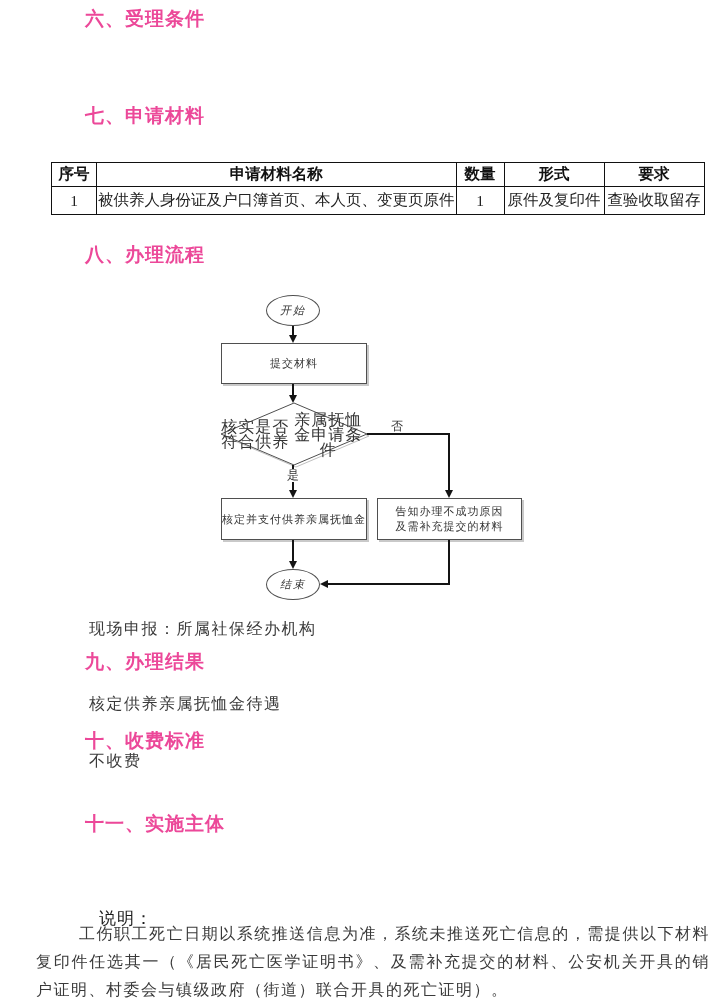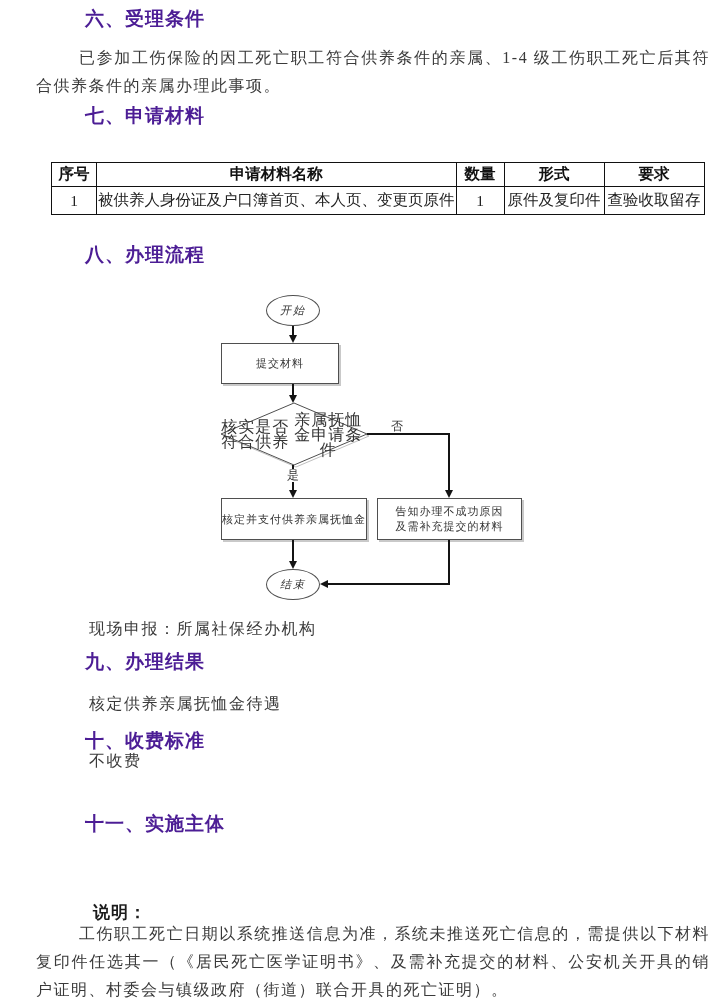--- a/index.html
+++ b/index.html
@@ -5,34 +5,34 @@
   html,body{margin:0;padding:0;}
   body{
     width:728px;height:1008px;background:#ffffff;position:relative;
     font-family:"Liberation Serif", serif;color:#3a3a3a;
     -webkit-font-smoothing:antialiased;
   }
   .page{position:absolute;left:0;top:0;width:728px;height:1008px;background:#fff;overflow:hidden;}
   .h{
     position:absolute;left:85px;margin:0;
     font-family:"Liberation Sans", sans-serif;font-weight:700;
-    font-size:19px;line-height:20px;color:#4c1d95;white-space:nowrap;letter-spacing:1px;
+    font-size:19px;line-height:20px;color:#ec4899;white-space:nowrap;letter-spacing:1px;
   }
   .para{
     position:absolute;left:36px;width:674px;margin:0;
     font-size:16px;line-height:28px;letter-spacing:1.5px;
     text-align:justify;text-indent:43px;color:#3a3a3a;
   }
   .body-line{
     position:absolute;left:85px;margin:4px;
     font-size:16px;line-height:18px;letter-spacing:1.5px;color:#3a3a3a;white-space:nowrap;
   }
   .note-h{
-    position:absolute;left:85px;margin:8px;
-    font-family:"Liberation Sans", sans-serif;font-weight:700;
+    position:absolute;left:85px;margin:14px;
+    font-family:"Liberation Sans", sans-serif;font-weight:400;
     font-size:17px;line-height:18px;color:#1c1c1c;letter-spacing:1px;white-space:nowrap;
   }
   
   .mat{
     position:absolute;left:51px;top:162px;border-collapse:collapse;table-layout:fixed;
   }
   .mat th,.mat td{
     border:1.5px solid #111;text-align:center;vertical-align:middle;padding:0 1px;overflow:hidden;white-space:nowrap;
   }
   .mat th{
@@ -68,21 +68,20 @@
   .fc-label{
     position:absolute;font-size:12px;color:#333;background:#fff;line-height:13px;padding:0 1px;
   }
 </style>
 </head>
 <body>
 
 <div class="page">
 
   <h2 class="h" style="top:9px">六、受理条件</h2>
-  <p class="para" style="top:44px">已参加工伤保险的因工死亡职工符合供养条件的亲属、1-4 级工伤职工死亡后其符合供养条件的亲属办理此事项。</p>
 
   <h2 class="h" style="top:106px">七、申请材料</h2>
 
   <table class="mat">
     <colgroup>
       <col style="width:45px">
         <col style="width:349px">
         <col style="width:48px">
         <col style="width:100px">
         <col style="width:100px">
@@ -111,21 +110,21 @@
 
   <div class="flow">
 
     <div class="fc-ellipse" style="left:266px;top:15px;width:54px;height:31px">
       <span>开始</span>
     </div>
 
     <div class="vline" style="left:292px;top:46px;height:10px"></div>
     <div class="ah-down" style="left:289px;top:55px"></div>
 
-    <div class="fc-rect" style="left:221px;top:63px;width:118px;height:41px">
+    <div class="fc-rect" style="left:221px;top:63px;width:146px;height:41px">
       <span>提交材料</span>
     </div>
 
     <div class="vline" style="left:292px;top:104px;height:12px"></div>
     <div class="ah-down" style="left:289px;top:115px"></div>
 
     <svg class="fc-diamond-svg" width="150" height="66" viewBox="0 0 150 66">
       <polygon points="74,1 147,32 74,63 1,32" fill="none" stroke="#c0c0c0" stroke-width="1" transform="translate(2,2)"></polygon>
       <polygon points="74,1 147,32 74,63 1,32" fill="#ffffff" stroke="#4f4f4f" stroke-width="1"></polygon>
     </svg>

